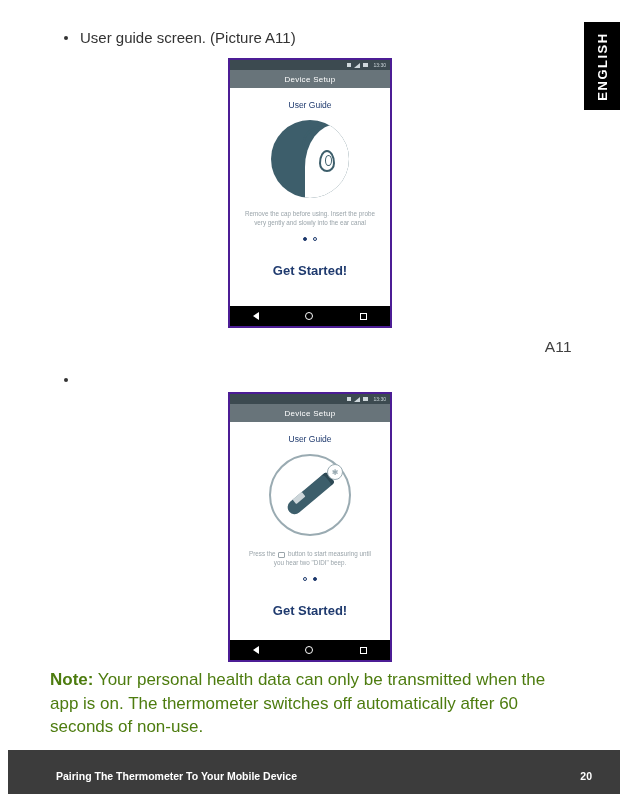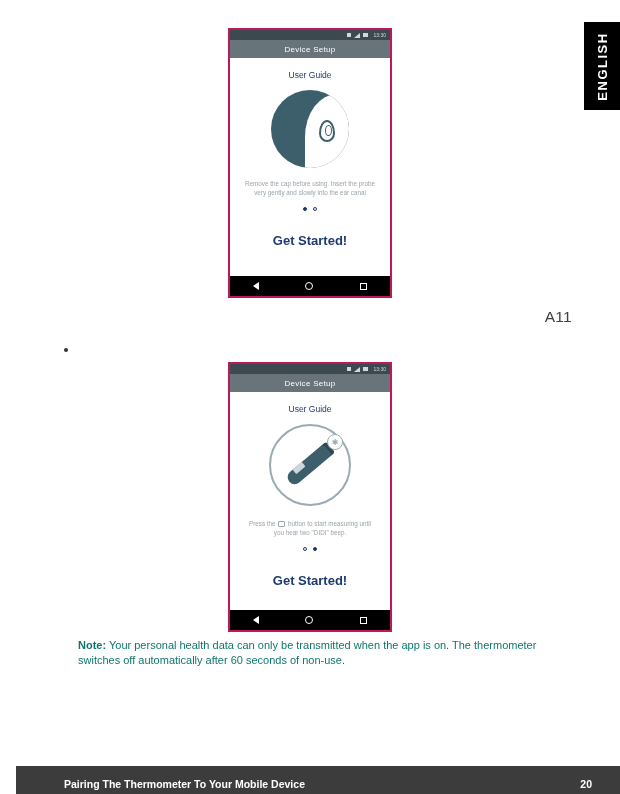--- a/index.html
+++ b/index.html
@@ -18,21 +18,21 @@
     transform:rotate(-90deg);
     font-size:13px; letter-spacing:1.5px; font-weight:700;
   }
   .content { padding:28px 48px 0 48px; }
   .bullet-row { display:flex; align-items:flex-start; margin-bottom:10px; }
   .bullet-dot { width:4px; height:4px; background:#333; border-radius:50%; margin:8px 12px 0 16px; flex-shrink:0; }
   .bullet-text { font-size:15px; line-height:1.35; color:#333; }
   
   .phone-wrap { text-align:center; }
   .phone {
-    width:164px; height:270px; border:2px solid #be185d; background:#fff;
+    width:164px; height:270px; border:2px solid #4c1d95; background:#fff;
     display:inline-block; position:relative; overflow:hidden;
   }
   .status-bar { height:10px; background:#3c4a50; display:flex; justify-content:flex-end; align-items:center; padding:0 4px; gap:3px; }
   .sb-dot { width:4px; height:4px; background:#cfd8dc; }
   .sb-tri { width:0; height:0; border-bottom:5px solid #cfd8dc; border-left:6px solid transparent; }
   .sb-bat { width:5px; height:4px; background:#cfd8dc; }
   .sb-time { color:#cfd8dc; font-size:5px; margin-left:2px; }
   .app-bar { height:18px; background:#68747a; color:#fff; font-size:8px; display:flex; align-items:center; justify-content:center; letter-spacing:.3px; }
   .screen-body { padding:8px 10px 0; height:222px; text-align:center; }
   .ug-title { color:#1f3a6e; font-size:8.5px; font-weight:400; margin:4px 0 10px; }
@@ -97,39 +97,43 @@
   }
   .dots { margin:10px 0 0; display:flex; justify-content:center; gap:6px; }
   .dot { width:4px; height:4px; border-radius:50%; border:1px solid #1f3a6e; }
   .dot.active { background:#1f3a6e; }
   .get-started { color:#1f3a6e; font-size:13px; font-weight:700; margin-top:22px; }
   .nav-bar { position:absolute; bottom:0; left:0; right:0; height:20px; background:#000; display:flex; align-items:center; justify-content:space-around; }
   .nav-tri { width:0; height:0; border-top:4px solid transparent; border-bottom:4px solid transparent; border-right:6px solid #fff; }
   .nav-circ { width:8px; height:8px; border:1.5px solid #fff; border-radius:50%; }
   .nav-sq { width:7px; height:7px; border:1.5px solid #fff; }
   .fig-label { font-size:15.5px; color:#404040; margin:6px 0 14px; letter-spacing:.3px;text-align:right; }
-  .note-block { font-size:11px; line-height:1.38; color:#0f766e; padding:0 0 0 2px; margin-top:2px;margin-left:28px;}
+  .note-block { font-size:17px; line-height:1.38; color:#4d7c0f; padding:0 0 0 2px; margin-top:2px;}
   .note-label { font-weight:700; }
   
   .footer {
-    position:absolute; left:16px; right:0; bottom:0; height:28px;
+    position:absolute; left:8px; right:0; bottom:0; height:44px;
     background:#3c3c3c; color:#fff;
     display:flex; align-items:center; justify-content:space-between;
     padding:8px 28px 0 48px; font-size:10.5px; font-weight:700;
   }
 </style>
 </head>
 <body>
 
 <div class="lang-tab">
   <span>ENGLISH</span>
 </div>
 
 <div class="content">
 
+  <div class="bullet-row">
+    <div class="bullet-dot"></div>
+    <div class="bullet-text">User guide screen. (Picture A11)</div>
+  </div>
 
   <div class="phone-wrap">
     <div class="phone">
       <div class="status-bar">
         <div class="sb-dot"></div>
         <div class="sb-tri"></div>
         <div class="sb-bat"></div>
         <div class="sb-time">13:30</div>
       </div>
       <div class="app-bar">

